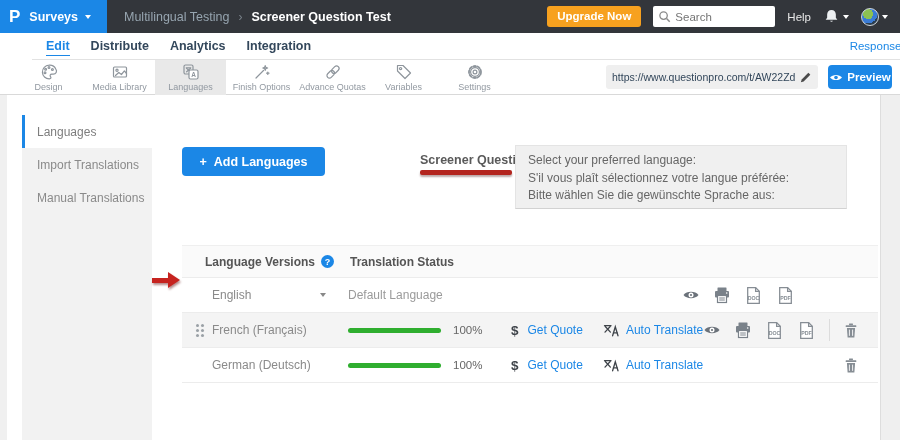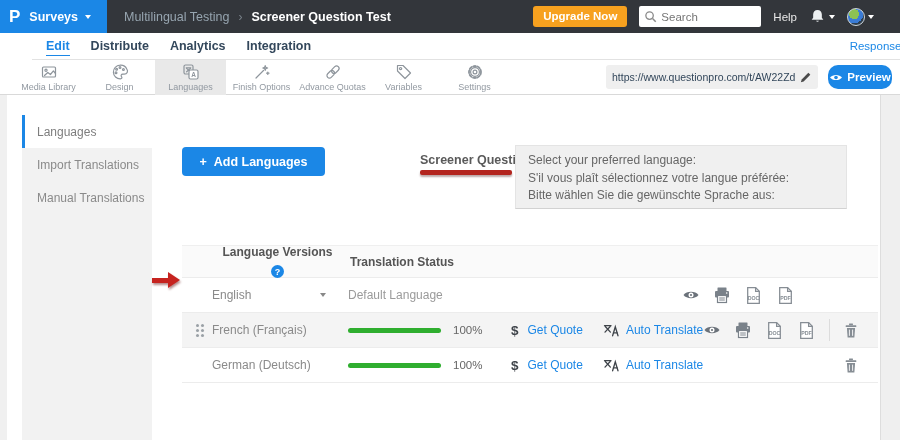--- a/index.html
+++ b/index.html
@@ -8,21 +8,21 @@
   
   .topbar { position:absolute; top:0; left:0; width:900px; height:33px; background:#33363b; display:flex; align-items:stretch; }
   .brand { width:107px; background:#1b87e6; display:flex; align-items:center; padding:0 9px; color:#fff; flex:none; cursor:pointer; }
   .logo-p { font-size:17px; font-weight:bold; margin-right:9px; }
   .brand-name { font-size:12.5px; font-weight:bold; margin-right:7px; }
   .caret { width:0; height:0; border-left:3.5px solid transparent; border-right:3.5px solid transparent; border-top:4px solid #fff; display:inline-block; }
   .breadcrumb { display:flex; align-items:center; margin-left:17px; gap:9px; }
   .bc-survey { color:#97a5b0; font-size:12.5px; }
   .bc-sep { color:#79828a; font-size:12px; }
   .bc-page { color:#fff; font-size:12.5px; font-weight:bold; }
-  .topbar-right { margin-left:auto; display:flex; align-items:center; gap:12px; padding-right:26px;justify-content:flex-end; }
+  .topbar-right { margin-left:auto; display:flex; align-items:center; gap:12px; padding-right:12px;justify-content:flex-end; }
   .upgrade-btn { background:#f7a11f; color:#fff; font-size:11.5px; font-weight:bold; height:21px; line-height:21px; padding:0 10px; border-radius:3px; border:none; cursor:pointer; }
   .search-box { width:122px; height:21px; background:#fff; border-radius:2px; display:flex; align-items:center; padding:0 5px; gap:4px; }
   .search-box input { border:none; outline:none; width:88px; font-size:11.5px; color:#555; font-family:"Liberation Sans",sans-serif; }
   .help-link { color:#e8e8e8; font-size:11.5px; cursor:pointer; }
   .icon-group { display:flex; align-items:center; gap:3px; cursor:pointer; }
   .avatar { width:18px; height:18px; border-radius:50%; border:1px solid #cfd6da; background:radial-gradient(circle at 38% 32%, #8cc152 0 34%, #3a7bd5 34% 62%, #2c3e50 62%); }
 
   
   .nav-row { position:absolute; top:33px; left:0; width:900px; height:27px; background:#fff; border-bottom:1px solid #e2e2e2; display:flex; align-items:center; padding:0 12px 0 14px;margin-left:32px; }
   .nav-tabs { display:flex; gap:21px; }
@@ -31,21 +31,21 @@
   .responses { margin-left:auto; color:#1b87e6; font-size:11.5px; cursor:pointer; }
 
   
   .toolbar { position:absolute; top:60px; left:0; width:900px; height:35px; background:#fff; border-bottom:1px solid #d9d9d9; display:flex; align-items:center; padding-left:13px; }
   .tool-item { width:71px; height:35px; display:flex; flex-direction:column; align-items:center; justify-content:center; gap:1px; cursor:pointer; flex:none; }
   .tool-item.active { background:#e9e9e9; }
   .tool-label { font-size:9px; color:#9299a1; white-space:nowrap; }
   .ticon { stroke:#8e959c; fill:none; stroke-width:1.2; stroke-linecap:round; stroke-linejoin:round; }
   .url-box { margin-left:auto; width:212px; height:24px; background:#efefef; border-radius:3px; display:flex; align-items:center; padding:0 6px; gap:4px; cursor:text; }
   .url-text { font-size:10.5px; color:#33475b; white-space:nowrap; overflow:hidden; flex:1; }
-  .preview-btn { width:64px; height:24px; background:#1b87e6; border:none; border-radius:10px; color:#fff; font-size:11.5px; font-weight:bold; display:flex; align-items:center; justify-content:center; gap:4px; margin:0 8px 0 10px; cursor:pointer; font-family:"Liberation Sans",sans-serif; }
+  .preview-btn { width:64px; height:24px; background:#1b87e6; border:none; border-radius:4px; color:#fff; font-size:11.5px; font-weight:bold; display:flex; align-items:center; justify-content:center; gap:4px; margin:0 8px 0 10px; cursor:pointer; font-family:"Liberation Sans",sans-serif; }
 
   
   .main { position:absolute; top:95px; left:0; width:900px; height:345px; background:#fff; }
   .gutter-left { position:absolute; left:0; top:0; width:7px; height:345px; background:#f0f0f0; }
   .scrollbar-track { position:absolute; right:0; top:0; width:20px; height:345px; background:#efefef; border-left:1px solid #ddd; }
 
   .sidebar { position:absolute; left:22px; top:20px; width:130px; }
   .side-item { height:33px; display:flex; align-items:center; font-size:12px; color:#8a8a8a; padding-left:15px; cursor:pointer; }
   .side-item.active { background:#fff; border-left:3px solid #1b87e6; padding-left:12px; color:#7d7d7d; }
   .side-gray { background:#f2f2f2; height:292px; }
@@ -53,21 +53,21 @@
   .add-lang-btn { position:absolute; left:182px; top:52px; width:143px; height:29px; background:#1b87e6; border:none; border-radius:4px; color:#fff; font-size:12.5px; font-weight:bold; display:flex; align-items:center; justify-content:center; gap:7px; cursor:pointer; font-family:"Liberation Sans",sans-serif; }
 
   .screener-label { position:absolute; left:420px; top:58px; font-size:12.5px; font-weight:bold; color:#5a5a5a; }
   .red-underline { position:absolute; left:420px; top:75px; width:92px; height:5px; background:#b3241e; border-radius:2px; box-shadow:0 2px 2px rgba(60,0,0,.35); }
   .screener-box { position:absolute; left:515px; top:50px; width:332px; height:64px; background:#f0f0f0; border:1px solid #e4e4e4; border-bottom-color:#d2d2d2; padding:6px 12px; }
   .screener-line { font-size:12px; color:#666; line-height:17.5px; white-space:nowrap; }
 
   
   .lang-table { position:absolute; left:182px; top:150px; width:696px; }
   .t-header { height:33px; background:#fafafa; border-top:1px solid #efefef; border-bottom:1px solid #ececec; display:flex; align-items:center; padding-left:23px; }
-  .t-col1 { width:145px; display:flex; align-items:center; gap:6px;flex-direction:column; }
+  .t-col1 { width:145px; display:flex; align-items:center; gap:6px; }
   .t-col-label { font-size:12px; font-weight:bold; color:#555; }
   .help-badge { width:13px; height:13px; border-radius:50%; background:#1b87e6; color:#fff; font-size:9px; font-weight:bold; display:flex; align-items:center; justify-content:center; cursor:pointer; }
   .t-row { height:35px; border-bottom:1px solid #ececec; display:flex; align-items:center; padding-left:14px; }
   .t-row.shaded { background:#f4f4f4; }
   .drag-handle { width:8px; height:13px; margin-right:8px; position:relative; cursor:grab; flex:none; }
   .drag-handle i { position:absolute; left:0; top:0; width:3px; height:3px; border-radius:50%; background:#9aa0a6; box-shadow:5px 0 #9aa0a6, 0 5px #9aa0a6, 5px 5px #9aa0a6, 0 10px #9aa0a6, 5px 10px #9aa0a6; }
   .lang-cell { width:136px; display:flex; align-items:center; justify-content:space-between; padding-right:22px; flex:none; }
   .lang-name { font-size:12px; color:#8a8a8a; white-space:nowrap; }
   .caret-gray { border-top-color:#888; cursor:pointer; }
   .status-text { font-size:12px; color:#9a9a9a; }
@@ -131,35 +131,35 @@
     <span class="nav-tab">Distribute</span>
     <span class="nav-tab">Analytics</span>
     <span class="nav-tab">Integration</span>
   </div>
   <span class="responses">Responses: 0</span>
 </div>
 
 <div class="toolbar">
   <div class="tool-item">
     <svg class="ticon" width="18" height="18" viewBox="0 0 18 18">
-        <rect x="2.5" y="4" width="13" height="10" rx="1"></rect>
-        <circle cx="6" cy="7.2" r="1.1"></circle>
-        <path d="M4.5 12.5 l3.3-3 2.6 2 3-3.6 2.1 2.6"></path>
-      </svg>
-    <span class="tool-label">Media Library</span>
-  </div>
-  <div class="tool-item">
-    <svg class="ticon" width="18" height="18" viewBox="0 0 18 18">
         <path d="M9 2.2 a6.8 6.8 0 1 0 .4 13.6 c1.6 0 1.9-1.3 1.1-2.2 c-.9-1 -.2-2.4 1.2-2.4 h1.6 a3.2 3.2 0 0 0 2.5-5.2 A6.8 6.8 0 0 0 9 2.2 z"></path>
         <circle cx="5.6" cy="6.2" r=".9"></circle>
         <circle cx="9" cy="4.6" r=".9"></circle>
         <circle cx="12.4" cy="6.4" r=".9"></circle>
         <circle cx="5" cy="9.8" r=".9"></circle>
       </svg>
     <span class="tool-label">Design</span>
+  </div>
+  <div class="tool-item">
+    <svg class="ticon" width="18" height="18" viewBox="0 0 18 18">
+        <rect x="2.5" y="4" width="13" height="10" rx="1"></rect>
+        <circle cx="6" cy="7.2" r="1.1"></circle>
+        <path d="M4.5 12.5 l3.3-3 2.6 2 3-3.6 2.1 2.6"></path>
+      </svg>
+    <span class="tool-label">Media Library</span>
   </div>
   <div class="tool-item active">
     <svg class="ticon" width="18" height="18" viewBox="0 0 18 18">
         <rect x="2" y="2" width="9" height="9" rx="1.5"></rect>
         <line x1="4.2" y1="4.8" x2="8.8" y2="4.8"></line>
         <line x1="4.6" y1="5.4" x2="8.4" y2="8.8"></line>
         <line x1="8.4" y1="5.4" x2="4.6" y2="8.8"></line>
         <rect x="7" y="7" width="9" height="9" rx="1.5" fill="#fff"></rect>
         <text x="11.5" y="14" font-size="6.5" font-weight="bold" text-anchor="middle" fill="#8e959c" stroke="none" font-family="Liberation Sans, sans-serif">A</text>
       </svg>

